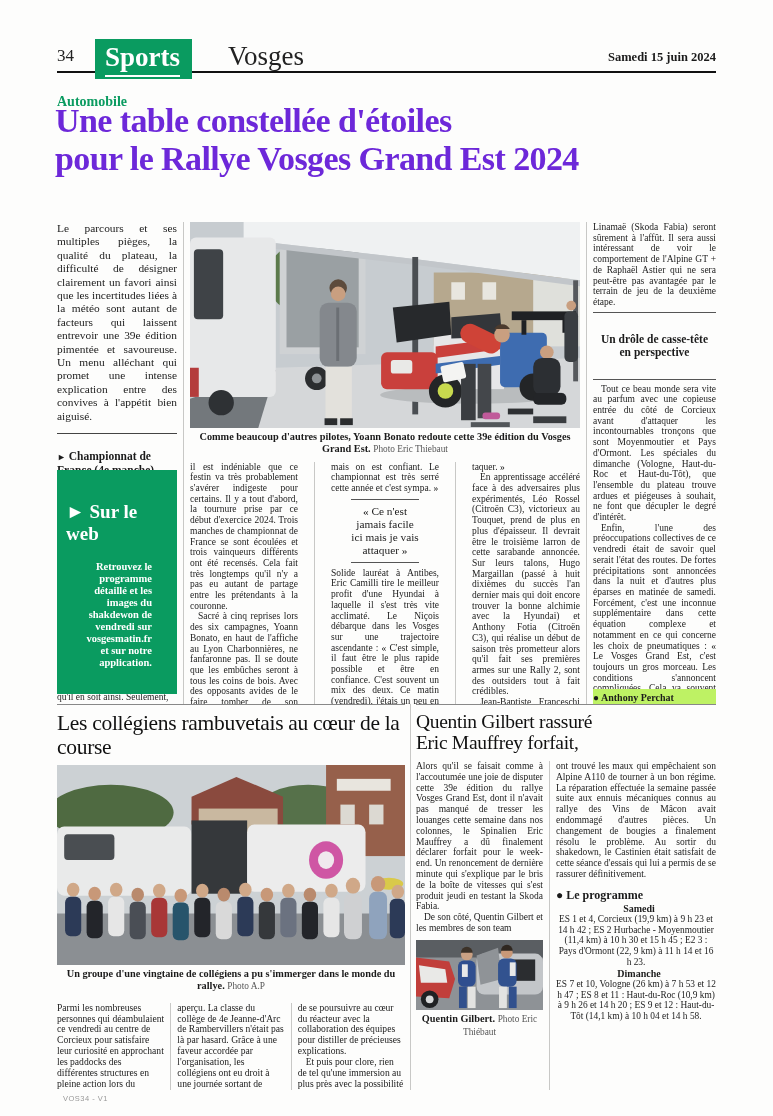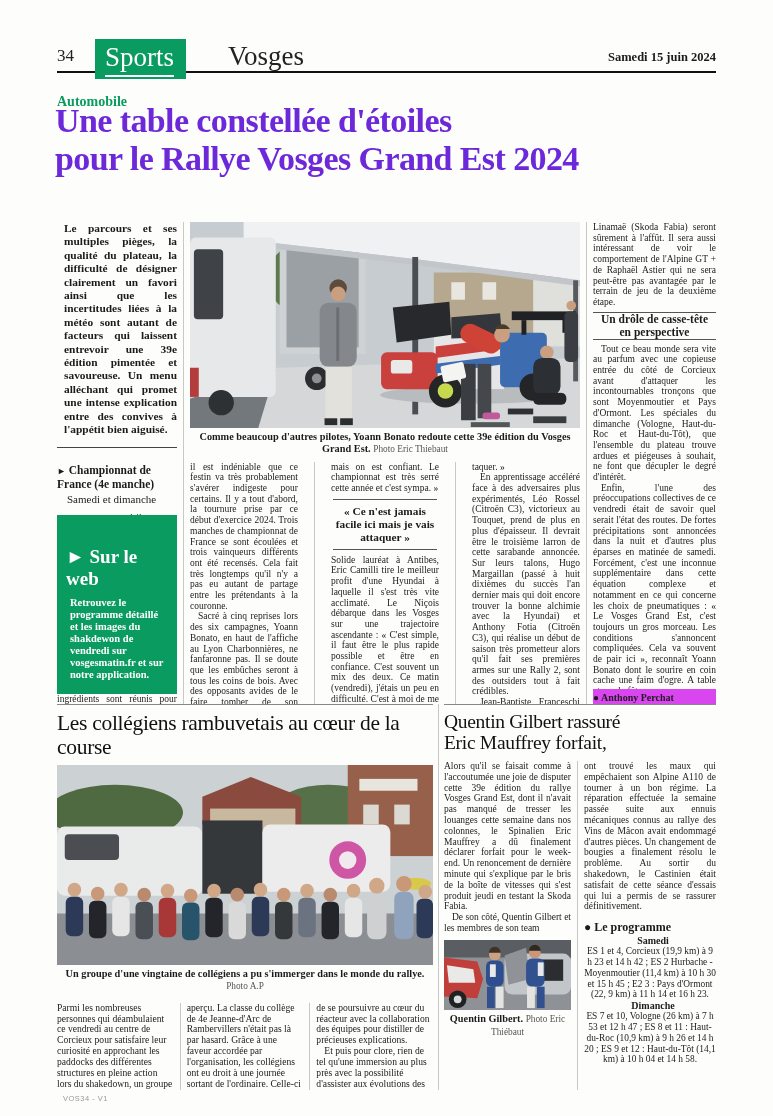--- a/index.html
+++ b/index.html
@@ -3,61 +3,61 @@
 <meta charset="utf-8">
 <style>
   html,body{margin:0;padding:0;background:#e9e9e9;}
   .page{position:relative;width:773px;height:1116px;background:#fdfdfc;margin:0 auto;
         font-family:"Liberation Serif","DejaVu Serif",serif;color:#1b1b1b;overflow:hidden;}
   
   .pagenum{position:absolute;left:57px;top:46px;font-size:17px;color:#222;}
   .header-rule{position:absolute;left:57px;top:71px;width:659px;height:2px;background:#111;}
   .section-badge{position:absolute;left:95px;top:39px;background:var(--green);color:#fff;
         padding:3px 12px 6px 10px;z-index:2;}
-  .section-badge span{font-size:27px;font-weight:400;border-bottom:2px solid #fff;padding-bottom:3px;}
+  .section-badge span{font-size:27px;font-weight:700;border-bottom:2px solid #fff;padding-bottom:3px;}
   .edition{position:absolute;left:228px;top:41px;font-size:27px;color:#222;z-index:2;}
   .date{position:absolute;right:57px;top:50px;font-size:12.5px;font-weight:700;}
   
   .kicker{position:absolute;left:57px;top:94px;font-size:14px;font-weight:700;color:var(--green);}
   .headline{position:absolute;left:55px;top:102px;width:680px;font-size:34px;line-height:38px;
         font-weight:700;letter-spacing:-0.6px;color:#6d28d9;}
   .main-cols{position:absolute;left:57px;top:222px;width:659px;height:482px;display:flex;gap:6px;}
   .vr{width:1px;background:#c8c8c6;flex:none;align-self:stretch;}
   .col1{width:120px;flex:none;position:relative;overflow:hidden;}
   .mid{width:390px;flex:none;display:flex;flex-direction:column;}
   .col5{width:123px;flex:none;position:relative;overflow:hidden;}
-  .standfirst{margin:0 0 10px 7px;font-size:11.4px;line-height:13.4px;font-weight:700;text-align:justify;}
+  .standfirst{margin:0 0 10px 0;font-size:11.4px;line-height:13.4px;font-weight:400;text-align:justify;}
   .event-block{border-top:1px solid #444;padding-top:16px;margin-bottom:8px;}
   .event-title{font-size:11.5px;font-weight:700;line-height:13px;}
   .event-title .arrow{font-size:9px;}
   .event-dates{font-size:11px;padding-left:10px;margin-top:2px;}
   .body{margin:0;font-size:9.5px;line-height:10.7px;text-align:justify;}
   p.indent{text-indent:8px;}
   .bigquote{float:left;font-size:27px;line-height:24px;margin:0 3px 0 0;}
   .dropcap{float:left;font-size:47px;line-height:39px;font-weight:700;margin:0 4px 0 0;}
   .webbox{position:absolute;left:0;right:0;bottom:10px;background:var(--green);color:#fff;
         padding:8px 9px 9px 9px;box-sizing:border-box;}
   .webbox-title{font-size:19px;font-weight:700;margin-bottom:7px;margin-top:23px;}
-  .webbox-body{margin:4px;font-size:10.5px;line-height:12px;font-weight:700;text-align:left;}
+  .webbox-body{margin:16px;font-size:10.5px;line-height:12px;font-weight:700;text-align:right;}
   .main-photo{display:block;width:100%;height:206px;background:#c7ccd0;}
   .caption{margin:3px 0 6px 0;font-size:10.3px;line-height:11.8px;text-align:center;}
   .cap-bold{font-weight:700;}
   .cap-credit{color:#555;font-size:9.3px;}
   .mid-cols{flex:1;display:flex;gap:16px;overflow:hidden;justify-content:space-between;}
   .mcol{flex:1;overflow:hidden;}
   .mcol .body + .body{margin-top:0;}
-  .pullquote{border-top:1px solid #555;border-bottom:1px solid #555;margin:5px 2px;padding:5px 0;
-        font-size:11.3px;line-height:13px;font-weight:700;text-align:center;}
-  .subhead{border-top:1px solid #555;border-bottom:1px solid #555;margin:4px 0;padding:0 2px;
+  .pullquote{border-top:1px solid #555;border-bottom:1px solid #555;margin:5px 20px;padding:5px 0;
+        font-size:11.3px;line-height:13px;font-weight:400;text-align:center;}
+  .subhead{border-top:1px solid #555;border-bottom:1px solid #555;margin:4px 0;padding:20px 2px;
         font-size:11.5px;line-height:13px;font-weight:700;text-align:center;}
-  .byline{position:absolute;left:0;right:0;bottom:0;background:#d946ef;font-size:10px;
+  .byline{position:absolute;left:0;right:0;bottom:0;background:#bef264;font-size:10px;
         font-weight:700;padding:3px 0 1px 0;}
   
   .bottom{position:absolute;left:57px;top:704px;width:659px;height:386px;display:flex;gap:5px;}
-  .left-article{width:376px;flex:none;border-top:1px solid #888;display:flex;flex-direction:column;}
+  .left-article{width:348px;flex:none;border-top:1px solid #888;display:flex;flex-direction:column;}
   .right-article{flex:1;border-top:1px solid #888;display:flex;flex-direction:column;}
   .la-headline{font-size:21.5px;line-height:24px;font-weight:400;letter-spacing:-0.3px;
         margin:6px 0 6px 0;color:#111;}
   .left-photo{display:block;width:100%;height:200px;background:#ccd1d4;}
   .la-cols{flex:1;display:flex;gap:6px;overflow:hidden;margin-top:4px;}
   .lacol{flex:1;overflow:hidden;}
   .la-body{margin:0;font-size:9.6px;line-height:10.9px;text-align:left;}
   .ra-headline{font-size:19.5px;line-height:21px;font-weight:400;letter-spacing:-0.3px;
         margin:6px 0 8px 0;color:#111;}
   .ra-cols{flex:1;display:flex;gap:6px;overflow:hidden;}

